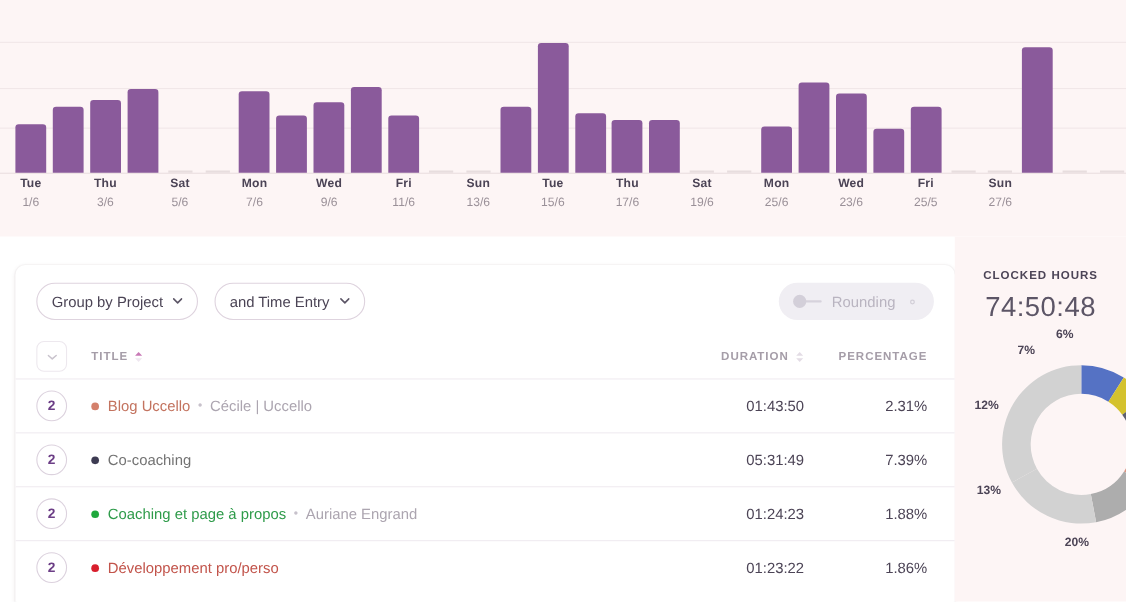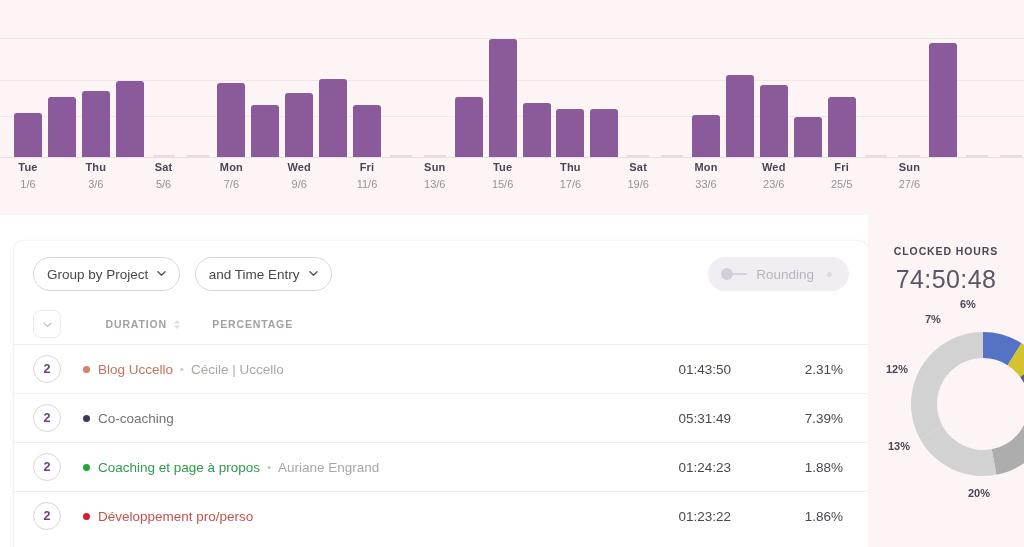--- a/index.html
+++ b/index.html
@@ -307,21 +307,21 @@
         <div class="tick" style="left: 540.4px;">
           <span class="dow">Thu</span>
           <span class="dat">17/6</span>
         </div>
         <div class="tick" style="left: 608.2px;">
           <span class="dow">Sat</span>
           <span class="dat">19/6</span>
         </div>
         <div class="tick" style="left: 676px;">
           <span class="dow">Mon</span>
-          <span class="dat">33/6</span>
+          <span class="dat">25/6</span>
         </div>
         <div class="tick" style="left: 743.8px;">
           <span class="dow">Wed</span>
           <span class="dat">23/6</span>
         </div>
         <div class="tick" style="left: 811.6px;">
           <span class="dow">Fri</span>
           <span class="dat">25/5</span>
         </div>
         <div class="tick" style="left: 879.4px;">
@@ -364,20 +364,29 @@
           </svg>
         </span>
       </div>
     </div>
 
     <div id="thead">
       <div class="expander">
         <svg width="9" height="9" viewBox="0 0 10 10">
             <path d="M1 3.5 L5 7 L9 3.5" fill="none" stroke="#C9C3CD" stroke-width="1.5" stroke-linecap="round" stroke-linejoin="round"></path>
           </svg>
+      </div>
+      <div class="th" id="th-title">
+        <span>TITLE</span>
+        <span class="sorter">
+          <svg width="8" height="11" viewBox="0 0 8 11">
+            <path d="M4 1 L7.2 4.4 L0.8 4.4 Z" fill="#C879B6"></path>
+            <path d="M4 10 L0.8 6.6 L7.2 6.6 Z" fill="#EFE7F0"></path>
+          </svg>
+        </span>
       </div>
       <div class="th" id="th-duration">
         <span>DURATION</span>
         <span class="sorter">
           <svg width="8" height="11" viewBox="0 0 8 11">
             <path d="M4 1 L7.2 4.4 L0.8 4.4 Z" fill="#E3DCE5"></path>
             <path d="M4 10 L0.8 6.6 L7.2 6.6 Z" fill="#E3DCE5"></path>
           </svg>
         </span>
       </div>

